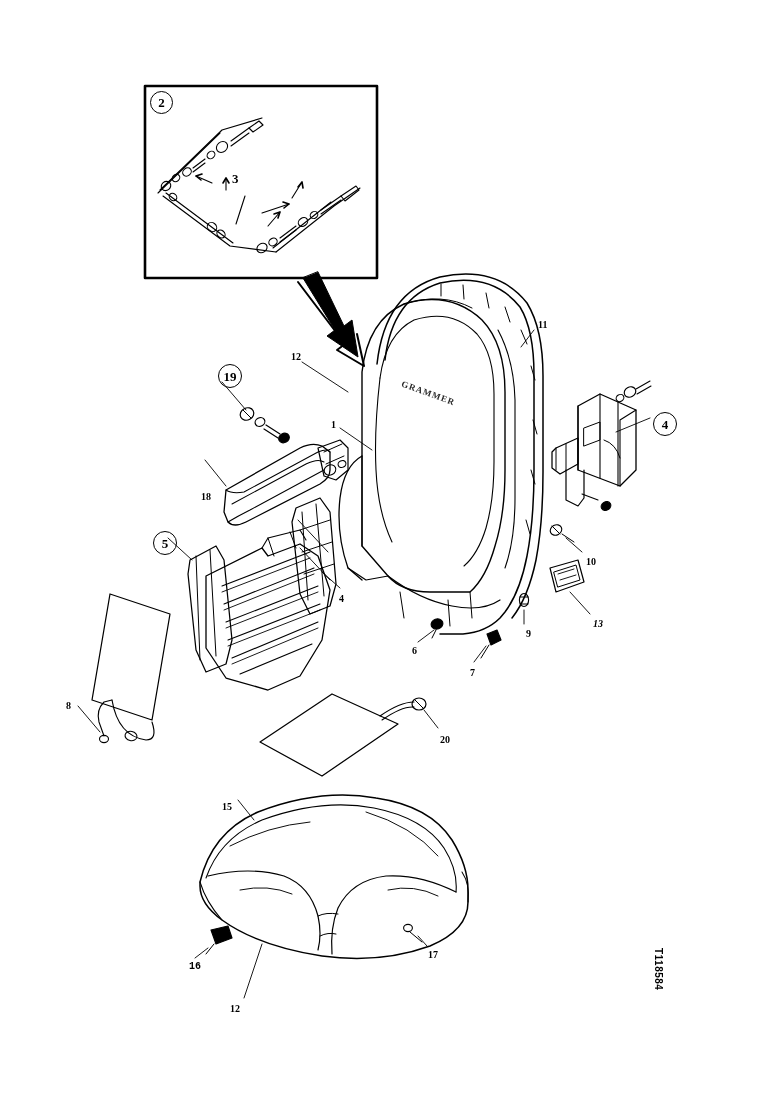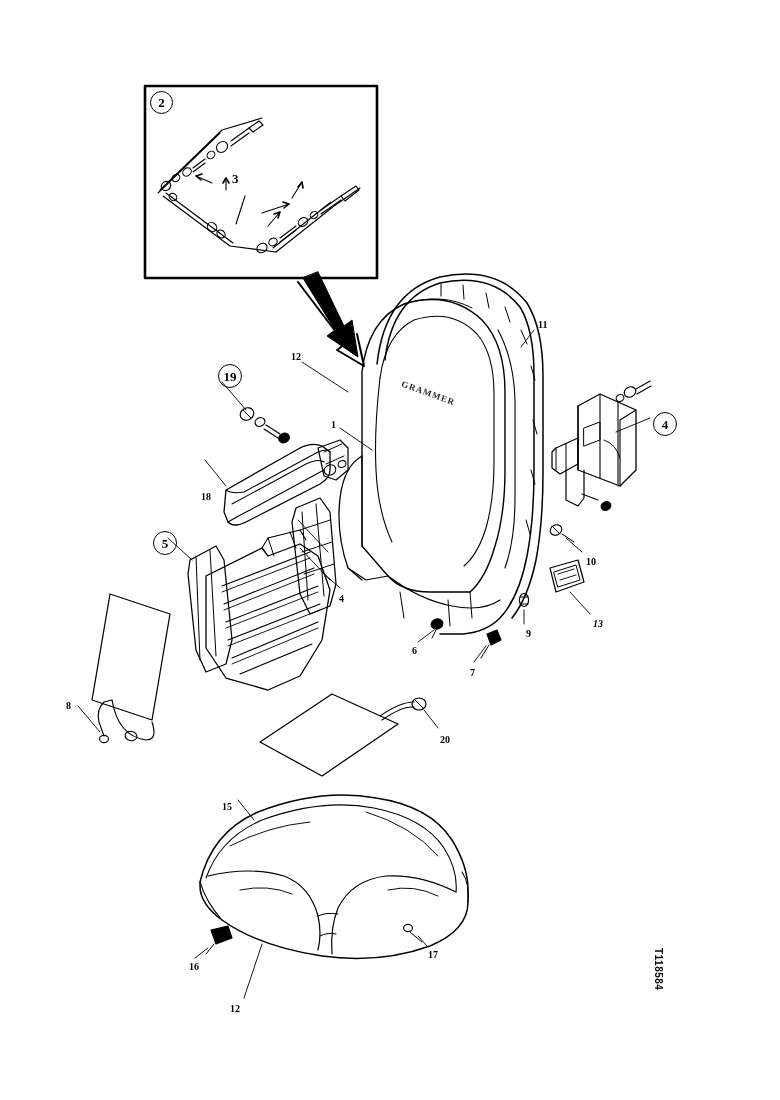--- a/index.html
+++ b/index.html
@@ -338,19 +338,19 @@
   <div class="callout circled" style="left:153px;top:531px;">5</div>
   <div class="callout" style="left:586px;top:557px;font-family:Liberation Serif, serif;">10</div>
   <div class="callout" style="left:339px;top:594px;">4</div>
   <div class="callout" style="left:593px;top:619px;font-style:italic;">13</div>
   <div class="callout" style="left:526px;top:629px;">9</div>
   <div class="callout" style="left:412px;top:646px;">6</div>
   <div class="callout" style="left:470px;top:668px;">7</div>
   <div class="callout" style="left:66px;top:701px;">8</div>
   <div class="callout" style="left:440px;top:735px;">20</div>
   <div class="callout" style="left:222px;top:793px;margin-top:9px;">15</div>
-  <div class="callout" style="left:189px;top:962px;">16</div>
+  <div class="callout" style="left:189px;top:962px;font-family:Liberation Mono, monospace;">16</div>
   <div class="callout" style="left:428px;top:950px;">17</div>
   <div class="callout" style="left:230px;top:1004px;">12</div>
 
   <div class="figcode" style="left:664px;top:948px;">T118584</div>
 
 </div>
 
 </body></html>

